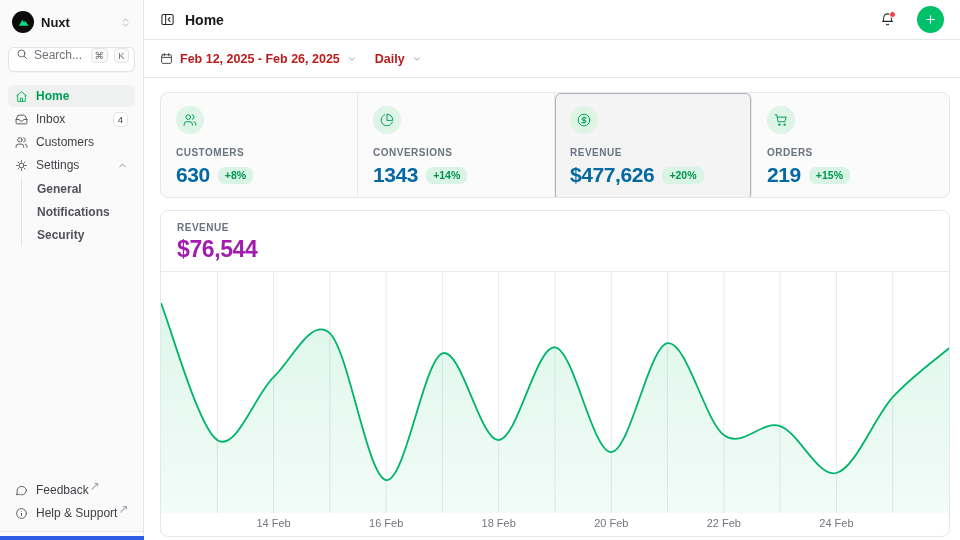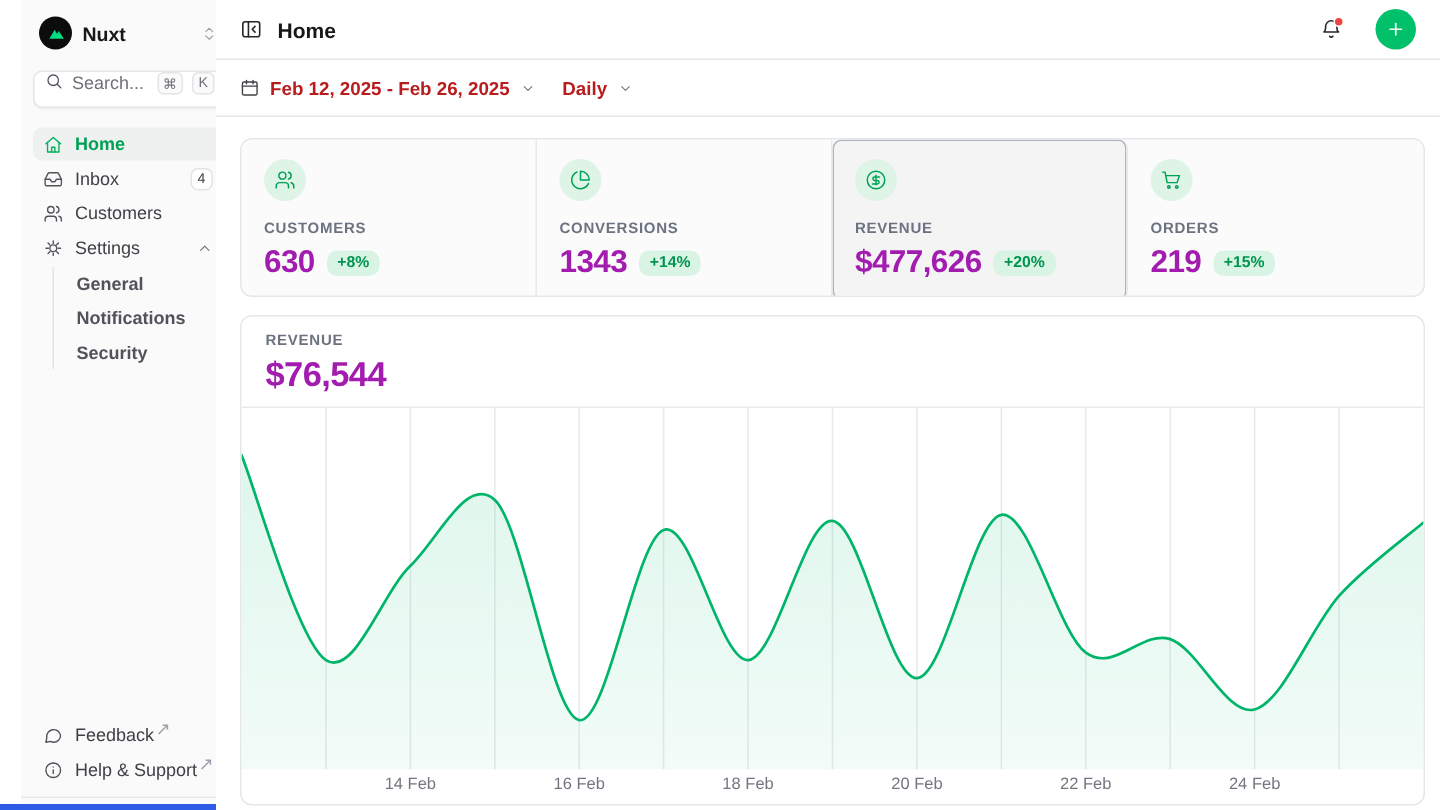--- a/index.html
+++ b/index.html
@@ -8,21 +8,21 @@
     font-family: "Liberation Sans", sans-serif;
     background: #ffffff;
     color: #18181b;
     position: relative;
     font-size: 12px;
   }
   svg.ic { display: block; fill: none; stroke: currentColor; stroke-width: 1.7; stroke-linecap: round; stroke-linejoin: round; }
 
   
   .sidebar {
-    position: absolute; left: 14px; top: 0; width: 144px; height: 540px;
+    position: absolute; left: 0; top: 0; width: 144px; height: 540px;
     background: #fafafa; border-right: 1px solid #e5e7eb;
     display: flex; flex-direction: column; padding: 9px 8px 8px;
   }
   .workspace { display: flex; align-items: center; gap: 7px; padding: 2px 4px; border-radius: 6px; cursor: pointer; }
   .ws-logo { width: 22px; height: 22px; border-radius: 50%; background: #0c0c0d; display: flex; align-items: center; justify-content: center; flex: none; }
   .ws-name { font-size: 13px; font-weight: 700; color: #18181b; flex: 1; }
   .ws-caret { color: #9ca3af; }
   .searchbox {
     margin-top: 12px; height: 25px; background: #ffffff; border: 1px solid #e4e4e7;
     border-radius: 6px; display: flex; align-items: flex-start; gap: 6px; padding: 0 5px 0 7px;
@@ -81,21 +81,21 @@
     display: grid; grid-template-columns: repeat(4, 1fr); height: 106px;
     border: 1px solid #e5e7eb; border-radius: 8px; background: #fbfbfb; overflow: hidden;
   }
   .stat-cell { padding: 13px 15px; border-right: 1px solid #e8e9eb; cursor: pointer; position: relative; }
   .stat-cell:last-child { border-right: none; }
   .stat-cell.selected { background: #f4f4f5; box-shadow: inset 0 0 0 1px #aeb4bd; border-radius: 6px; }
   .stat-icon { width: 28px; height: 28px; border-radius: 50%; background: #ddf4e7; color: #00a155;
     display: flex; align-items: center; justify-content: center; }
   .stat-label { margin-top: 13px; font-size: 10px; font-weight: 600; letter-spacing: .5px; color: #6b7280; }
   .stat-valuerow { margin-top: 5px; display: flex; align-items: center; gap: 8px; }
-  .stat-value { font-size: 21px; font-weight: 700; color: #a21caf; letter-spacing: -.4px; }
+  .stat-value { font-size: 21px; font-weight: 700; color: #0369a1; letter-spacing: -.4px; }
   .stat-delta { background: #d9f3e5; color: #00954f; font-size: 10.5px; font-weight: 600; padding: 2.5px 7px; border-radius: 7px; }
 
   
   .chart-card { margin-top: 12px; height: 327px; border: 1px solid #e5e7eb; border-radius: 8px; background: #fff; overflow: hidden; }
   .chart-head { height: 61px; border-bottom: 1px solid #e9eaec; padding: 11px 16px; }
   .chart-label { font-size: 10px; font-weight: 600; letter-spacing: .5px; color: #6b7280; }
   .chart-value { font-size: 23px; font-weight: 700; color: #a21caf; letter-spacing: -.4px; margin-top: 3px; }
   .plot-wrap { position: relative; height: 241px; cursor: crosshair; }
   .plot-wrap svg { position: absolute; left: 0; top: 0; }
   .xaxis { position: relative; height: 22px; text-decoration: underline; }

